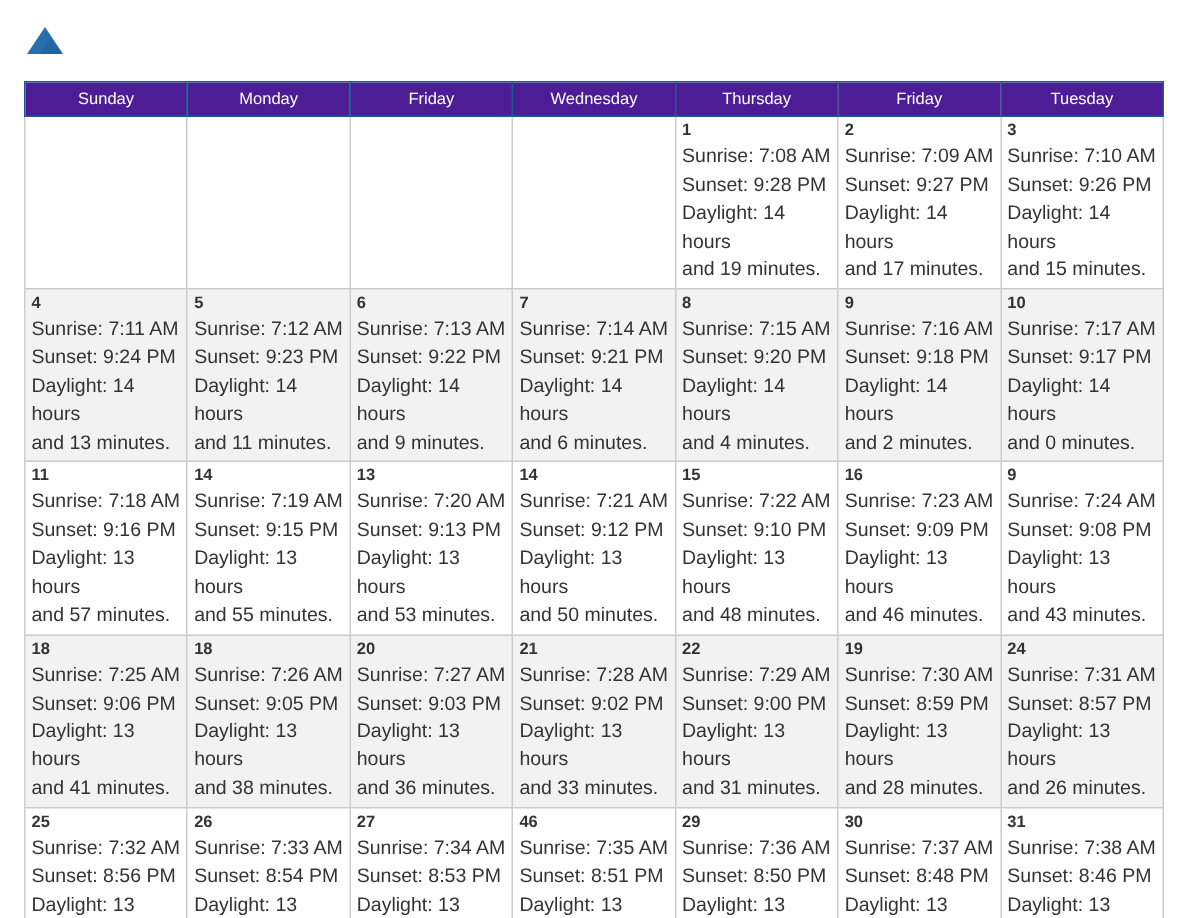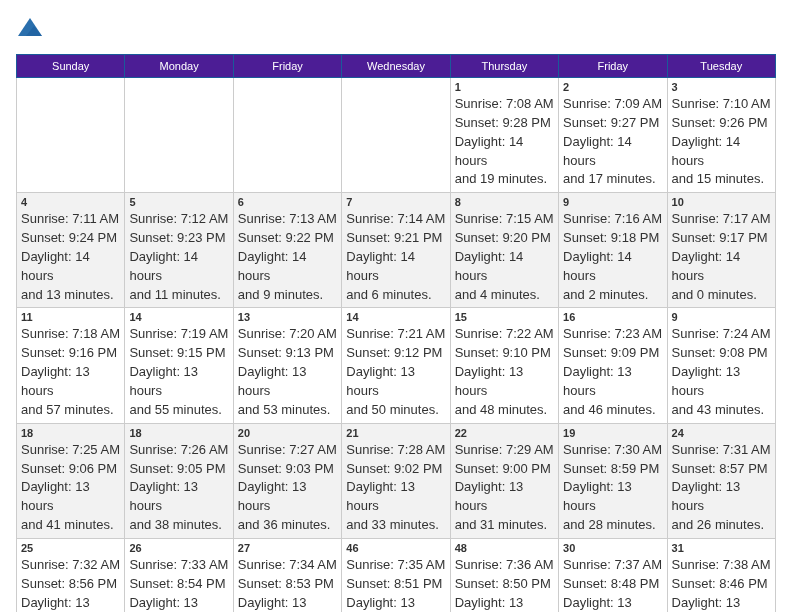--- a/index.html
+++ b/index.html
@@ -254,21 +254,21 @@
           </td>
           <td>
             <span class="day-num">27</span>
             <div class="day-detail">Sunrise: 7:34 AM<br>Sunset: 8:53 PM<br>Daylight: 13 hours<br>and 18 minutes.</div>
           </td>
           <td>
             <span class="day-num">46</span>
             <div class="day-detail">Sunrise: 7:35 AM<br>Sunset: 8:51 PM<br>Daylight: 13 hours<br>and 16 minutes.</div>
           </td>
           <td>
-            <span class="day-num">48</span>
+            <span class="day-num">29</span>
             <div class="day-detail">Sunrise: 7:36 AM<br>Sunset: 8:50 PM<br>Daylight: 13 hours<br>and 13 minutes.</div>
           </td>
           <td>
             <span class="day-num">30</span>
             <div class="day-detail">Sunrise: 7:37 AM<br>Sunset: 8:48 PM<br>Daylight: 13 hours<br>and 11 minutes.</div>
           </td>
           <td>
             <span class="day-num">31</span>
             <div class="day-detail">Sunrise: 7:38 AM<br>Sunset: 8:46 PM<br>Daylight: 13 hours<br>and 8 minutes.</div>
           </td>

